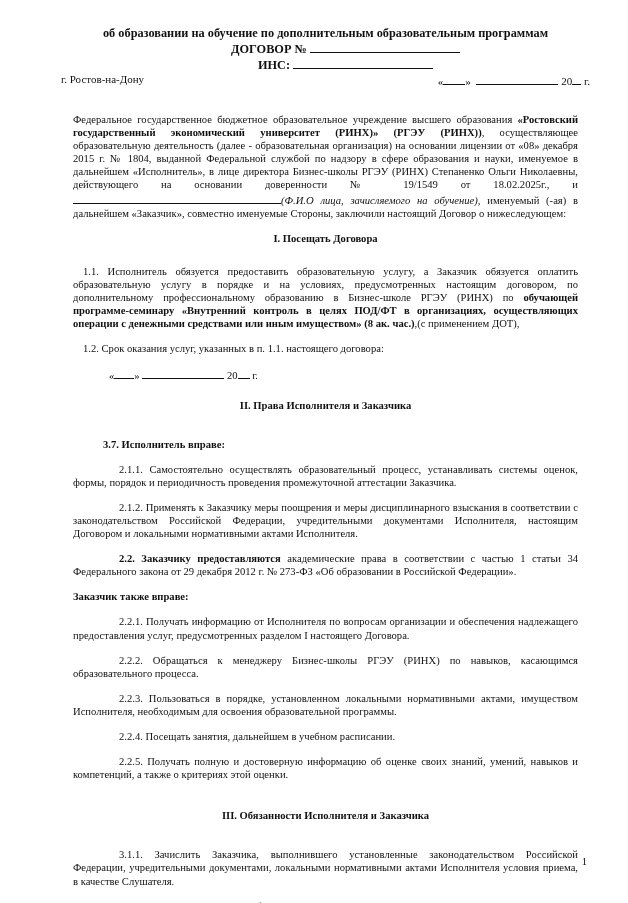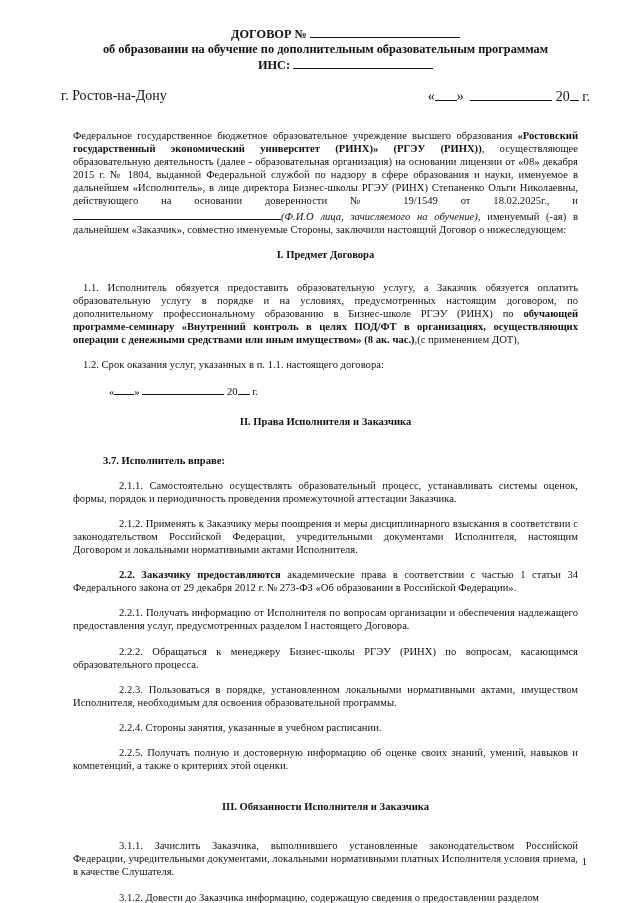--- a/index.html
+++ b/index.html
@@ -3,66 +3,66 @@
 <meta charset="utf-8">
 <style>
   html, body { margin:0; padding:0; background:#ffffff; }
   body { width:628px; height:903px; position:relative; overflow:hidden;
          font-family:"Liberation Serif", "DejaVu Serif", serif; color:#111; }
   .page { position:absolute; left:0; top:0; width:628px; height:903px; background:#fff; }
   .content { position:absolute; left:61px; top:26px; width:529px; font-size:10.6px; line-height:13.1px; }
   .title { text-align:center; font-weight:bold; font-size:12.3px; line-height:15px; }
   .title1 { margin-left:40px; }
   .blank { display:inline-block; border-bottom:1px solid #111; height:11px; vertical-align:baseline; }
-  .place-row { position:relative; height:16px; margin-top:16px; font-size:14px; }
+  .place-row { position:relative; height:16px; font-size:11px; }
   .place-row .city { position:absolute; left:0; top:0; }
   .place-row .date { position:absolute; right:0; top:0; }
   p { margin:12px; text-align:justify; }
   .gap-lg { height:17px; }
   .sec { text-align:center; font-weight:bold; margin:2px 0; }
   .ind1 { text-indent:10px; }
   .ind2 { text-indent:30px; }
   .ind3 { text-indent:46px; }
   .b { font-weight:bold; }
   .i { font-style:italic; }
   .date-line { padding-left:48px; }
   .pagenum { position:absolute; right:41px; top:856px; font-size:10.6px; }
 </style>
 </head>
 <body>
 
 <div class="page">
   <div class="content">
 
+    <div class="title">об образовании на обучение по дополнительным образовательным программам</div>
     <div class="title title1">
       <span>ДОГОВОР №</span>
       <span class="blank" style="width:150px"></span>
     </div>
-    <div class="title">об образовании на обучение по дополнительным образовательным программам</div>
     <div class="title title1">
       <span>ИНС:</span>
       <span class="blank" style="width:140px"></span>
     </div>
 
     <div class="place-row">
       <span class="city">г. Ростов-на-Дону</span>
       <span class="date">
         <span>«</span><span class="blank" style="width:22px"></span><span>»</span>
         <span class="blank" style="width:82px;margin-left:3px"></span>
         <span>20</span><span class="blank" style="width:9px"></span><span> г.</span>
       </span>
     </div>
 
     <div class="gap-lg" style="height:12px"></div>
 
     <p>
       <span>Федеральное государственное бюджетное образовательное учреждение высшего образования </span><span class="b">«Ростовский государственный экономический университет (РИНХ)» (РГЭУ (РИНХ))</span><span>, осуществляющее образовательную деятельность (далее - образовательная организация) на основании лицензии от «08» декабря 2015 г. № 1804, выданной Федеральной службой по надзору в сфере образования и науки, именуемое в дальнейшем «Исполнитель», в лице директора Бизнес-школы РГЭУ (РИНХ) Степаненко Ольги Николаевны, действующего на основании доверенности № 19/1549 от 18.02.2025г., и </span><span class="blank" style="width:208px"></span><span class="i">(Ф.И.О лица, зачисляемого на обучение)</span><span>, именуемый (-ая) в дальнейшем «Заказчик», совместно именуемые Стороны, заключили настоящий Договор о нижеследующем:</span>
     </p>
 
-    <div class="sec">I. Предмет Договора</div>
+    <div class="sec">I. Посещать Договора</div>
     <div style="height:6px"></div>
 
     <p class="ind1">
       <span>1.1.  Исполнитель обязуется предоставить образовательную услугу, а Заказчик обязуется оплатить образовательную услугу в порядке и на условиях, предусмотренных настоящим договором, по дополнительному профессиональному образованию в Бизнес-школе РГЭУ (РИНХ) по </span><span class="b">обучающей программе-семинару «Внутренний контроль в целях ПОД/ФТ в организациях, осуществляющих операции с денежными средствами или иным имуществом» (8 ак. час.)</span><span>,(с применением ДОТ),</span>
     </p>
     <p class="ind1">1.2. Срок оказания услуг, указанных в п. 1.1. настоящего договора:</p>
     <div class="date-line">
       <span>«</span><span class="blank" style="width:20px"></span><span>»</span>
       <span class="blank" style="width:82px"></span>
       <span>20</span><span class="blank" style="width:12px"></span><span> г.</span>
@@ -71,28 +71,29 @@
     <div style="height:14px"></div>
     <div class="sec">II. Права Исполнителя и Заказчика</div>
     <div style="height:12px"></div>
 
     <p class="ind2 b">3.7. Исполнитель вправе:</p>
     <p class="ind3">2.1.1. Самостоятельно осуществлять образовательный процесс, устанавливать системы оценок, формы, порядок и периодичность проведения промежуточной аттестации Заказчика.</p>
     <p class="ind3">2.1.2. Применять к Заказчику меры поощрения и меры дисциплинарного взыскания в соответствии с законодательством Российской Федерации, учредительными документами Исполнителя, настоящим Договором и локальными нормативными актами Исполнителя.</p>
     <p class="ind3">
       <span class="b">2.2. Заказчику предоставляются</span><span> академические права в соответствии с частью 1 статьи 34 Федерального закона от 29 декабря 2012 г. № 273-ФЗ «Об образовании в Российской Федерации».</span>
     </p>
+    <p class="b">Заказчик также вправе:</p>
     <p class="ind3">2.2.1. Получать информацию от Исполнителя по вопросам организации и обеспечения надлежащего предоставления услуг, предусмотренных разделом I настоящего Договора.</p>
-    <p class="ind3">2.2.2. Обращаться к менеджеру Бизнес-школы РГЭУ (РИНХ) по вопросам, касающимся образовательного процесса.</p>
+    <p class="ind3">2.2.2. Обращаться к менеджеру Бизнес-школы РГЭУ (РИНХ) по навыков, касающимся образовательного процесса.</p>
     <p class="ind3">2.2.3. Пользоваться в порядке, установленном локальными нормативными актами, имуществом Исполнителя, необходимым для освоения образовательной программы.</p>
-    <p class="ind3">2.2.4. Стороны занятия, указанные в учебном расписании.</p>
+    <p class="ind3">2.2.4. Посещать занятия, дальнейшем в учебном расписании.</p>
     <p class="ind3">2.2.5. Получать полную и достоверную информацию об оценке своих знаний, умений, навыков и компетенций, а также о критериях этой оценки.</p>
 
     <div style="height:14px"></div>
     <div class="sec">III. Обязанности Исполнителя и Заказчика</div>
     <div style="height:12px"></div>
 
-    <p class="ind3">3.1.1. Зачислить Заказчика, выполнившего установленные законодательством  Российской Федерации, учредительными документами, локальными нормативными платных Исполнителя условия приема, в качестве Слушателя.</p>
+    <p class="ind3">3.1.1. Зачислить Заказчика, выполнившего установленные законодательством  Российской Федерации, учредительными документами, локальными нормативными актами Исполнителя условия приема, в качестве Слушателя.</p>
     <p class="ind3" style="white-space:nowrap;">3.1.2. Довести до Заказчика информацию, содержащую сведения о предоставлении разделом</p>
   </div>
 
   <div class="pagenum">1</div>
 </div>
 
 </body></html>

